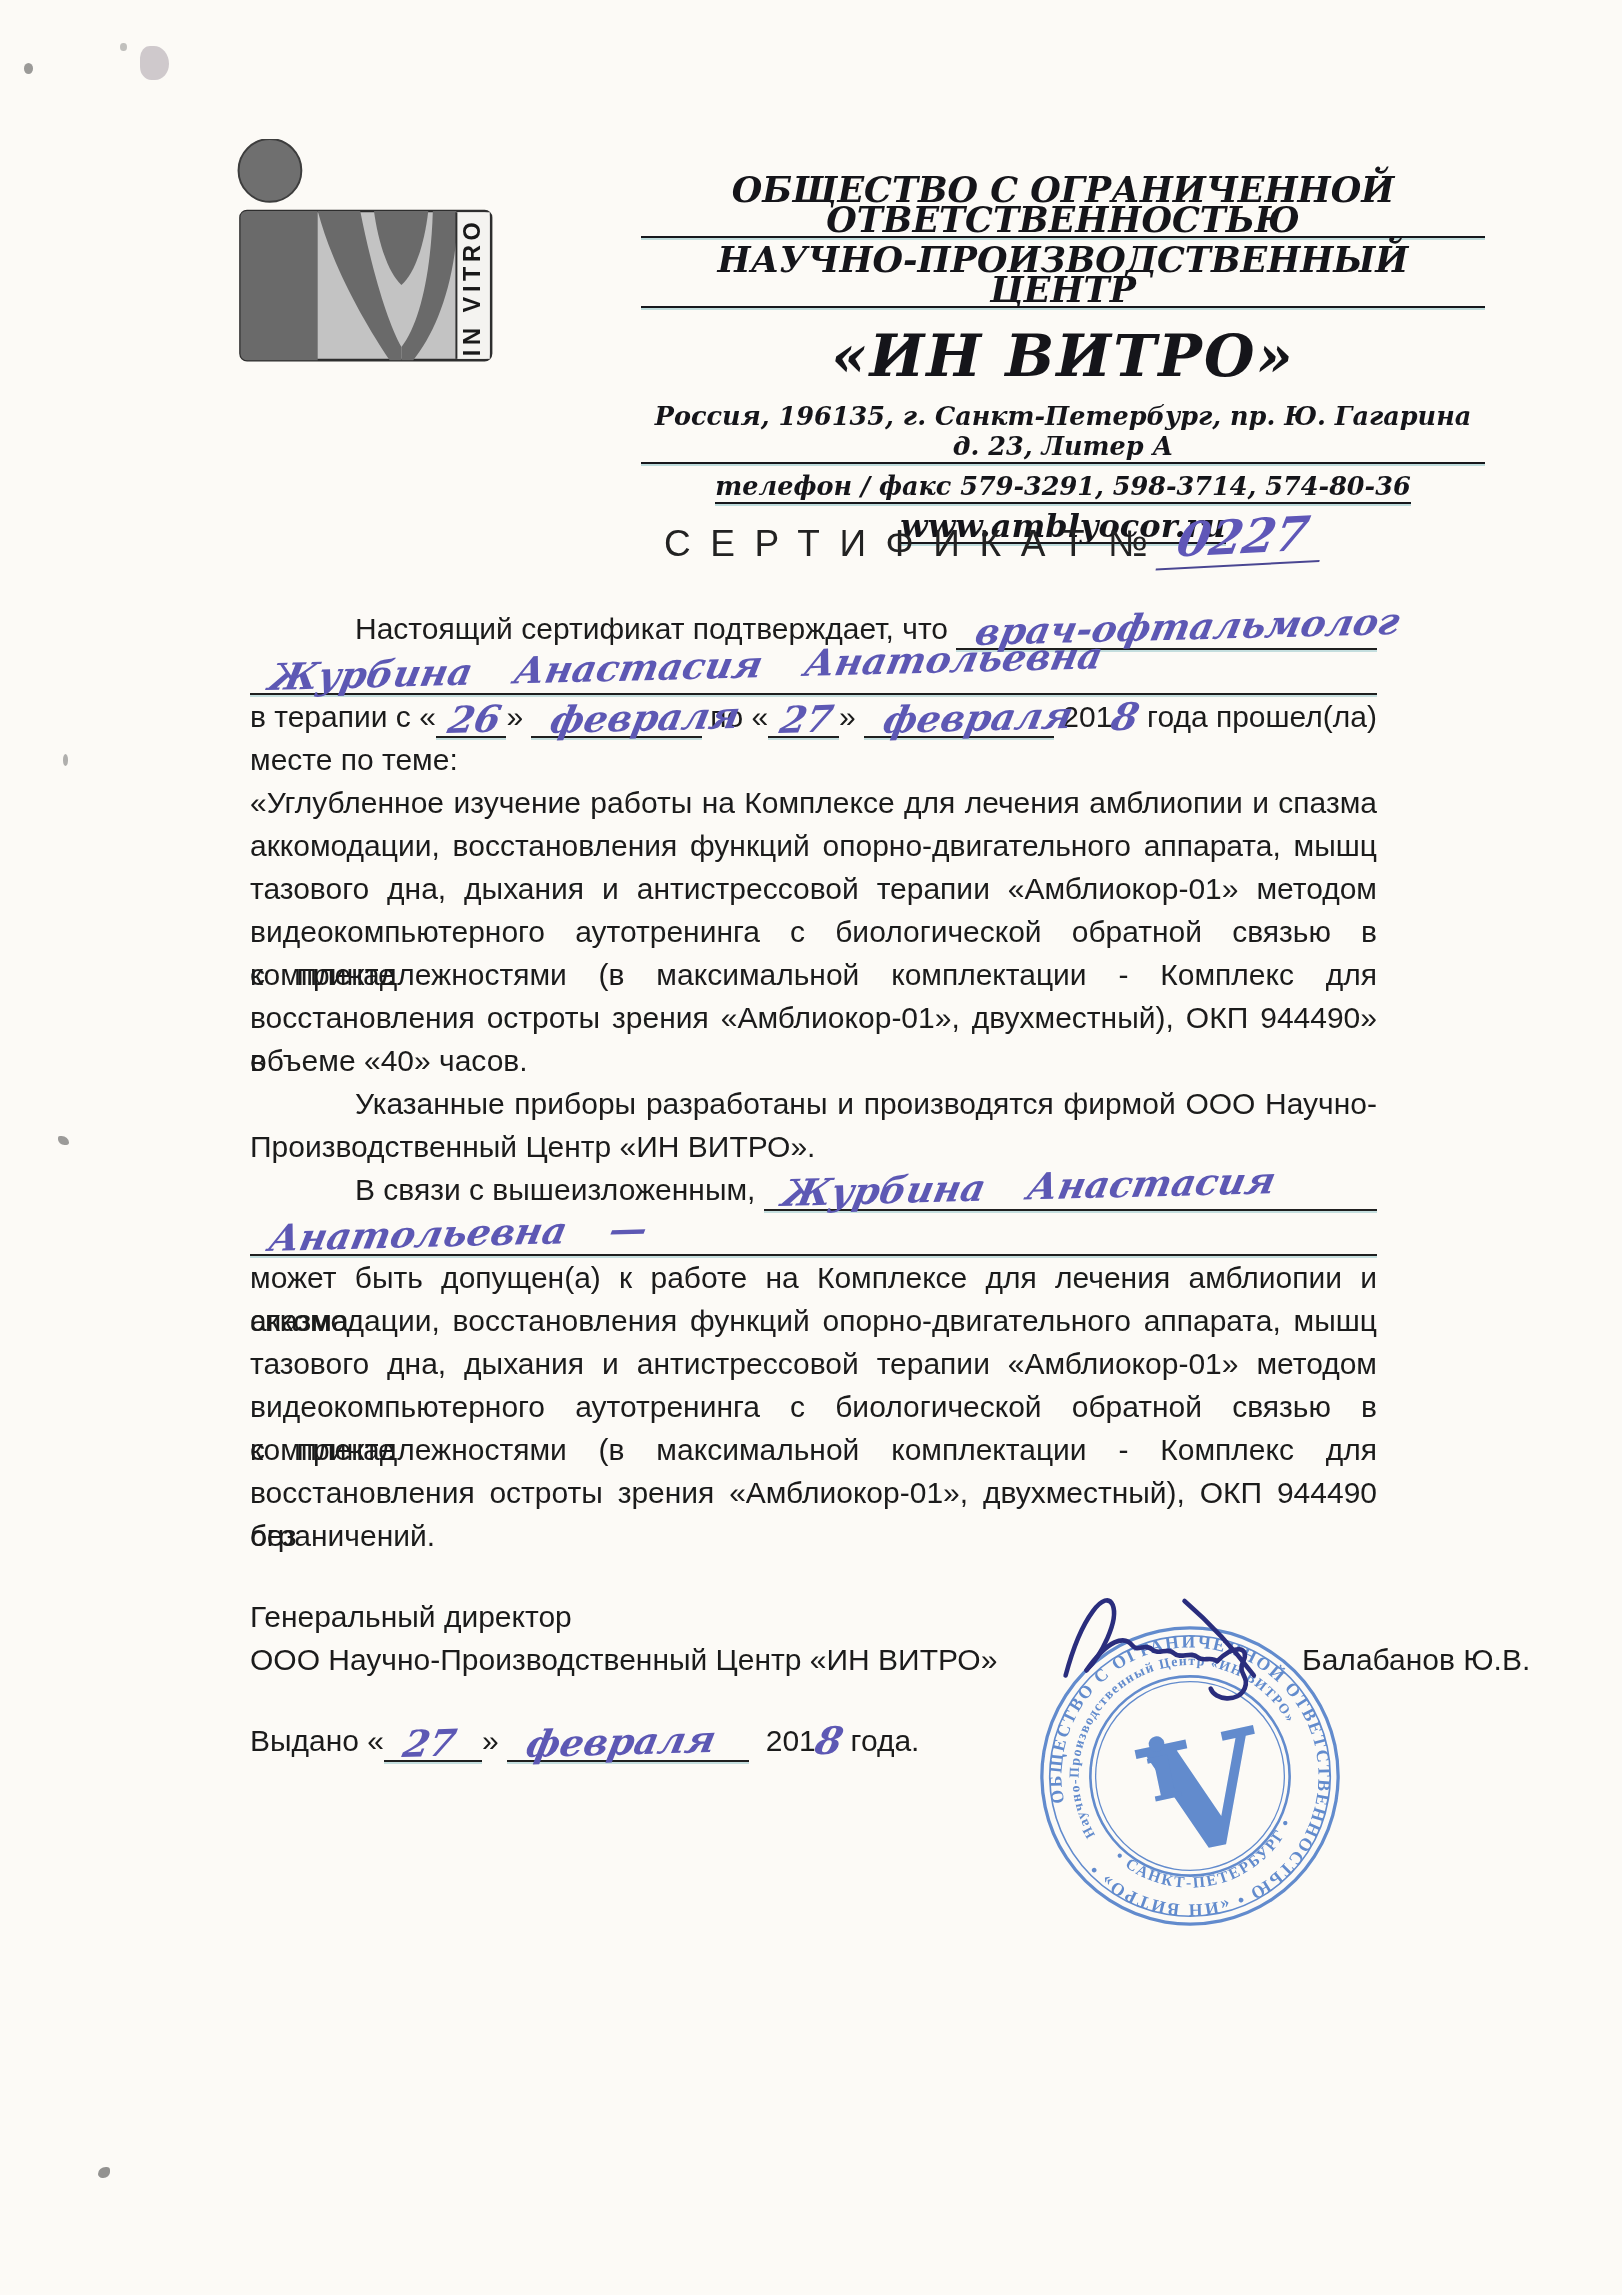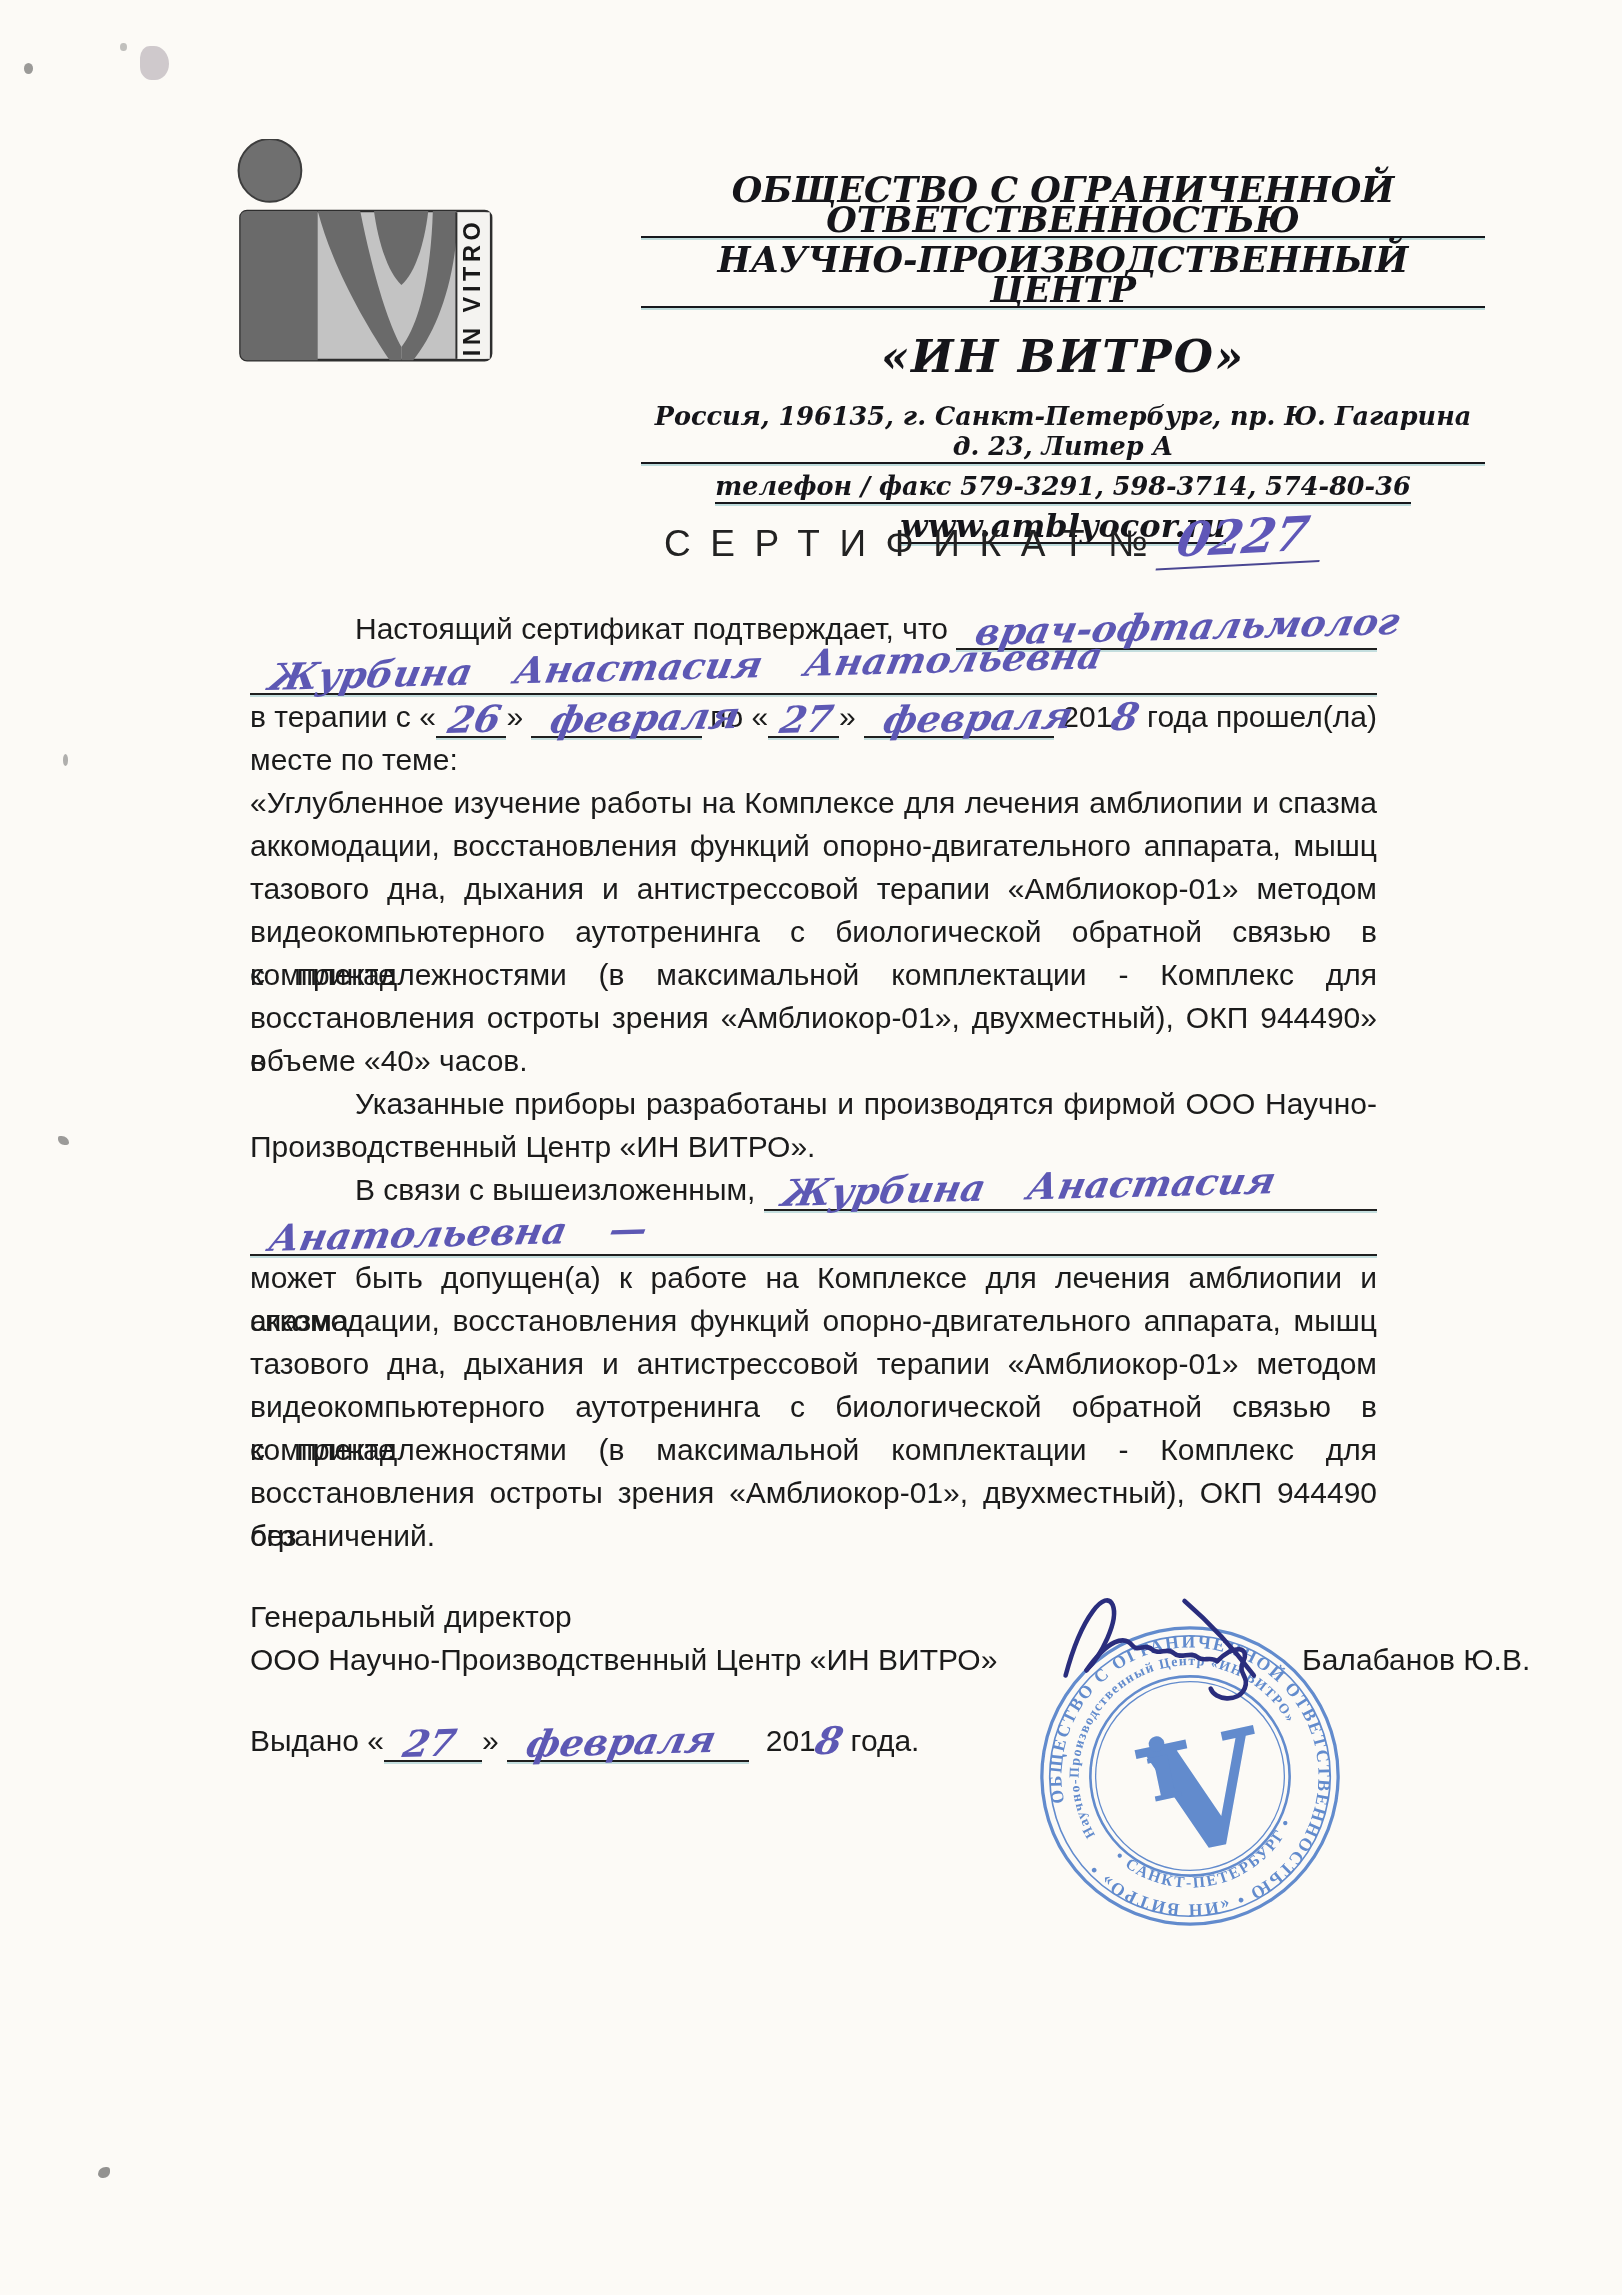--- a/index.html
+++ b/index.html
@@ -20,21 +20,21 @@
     font-style:italic;font-weight:bold;color:#15151a;
   }
   .header .h-line{display:block;margin:0 auto 6.5px;}
   .header .h-small{
     font-size:35px;line-height:30px;display:inline-block;
     border-bottom:2.6px solid #17171c;
     box-shadow:0 2px 0 rgba(26,140,150,.28);
     padding-bottom:1.3px;
   }
   .header .brand{
-    font-size:45px;line-height:63px;letter-spacing:2px;
+    font-size:58px;line-height:63px;letter-spacing:2px;
     display:inline-block;margin:10.5px auto 6.5px;border-bottom:none;
   }
   
   .cert-title{
     position:absolute;left:664px;top:512px;white-space:nowrap;
     font-size:37px;color:#222;
   }
   .cert-title .t-label{letter-spacing:19.6px;}
   .cert-title .t-numero{margin-left:3.9px;letter-spacing:1.3px;}
   .cert-number{

